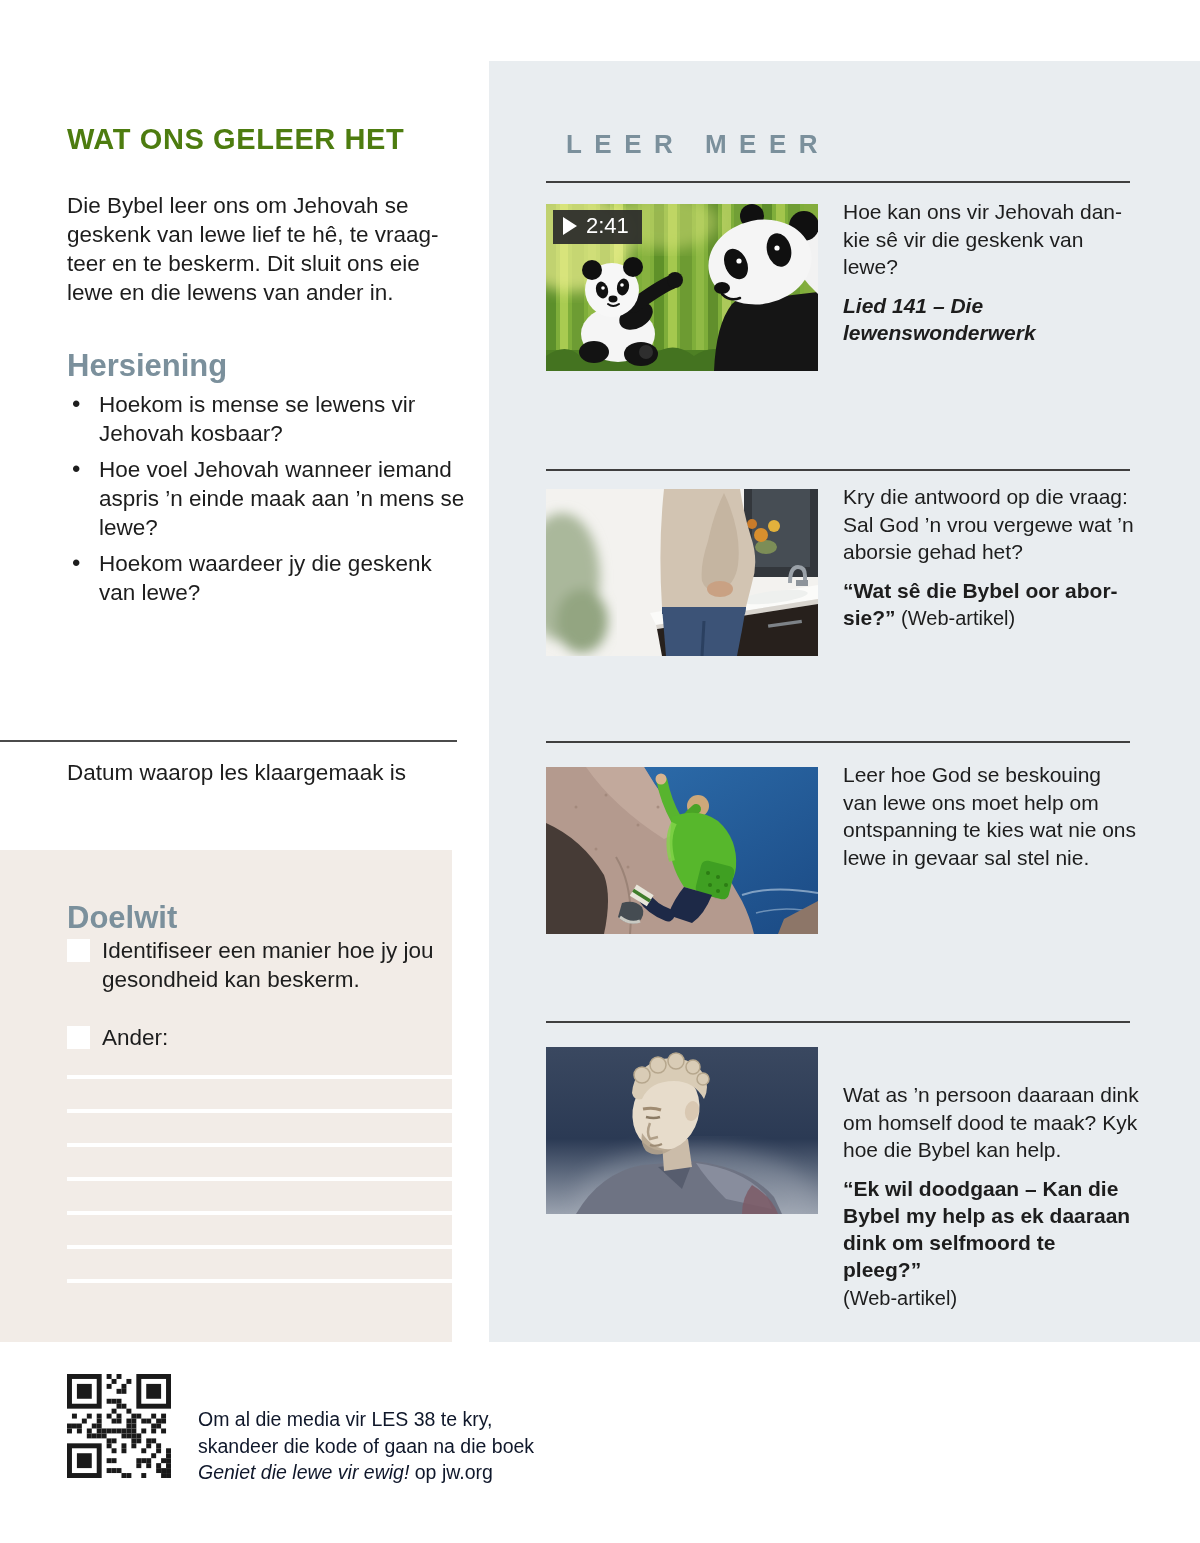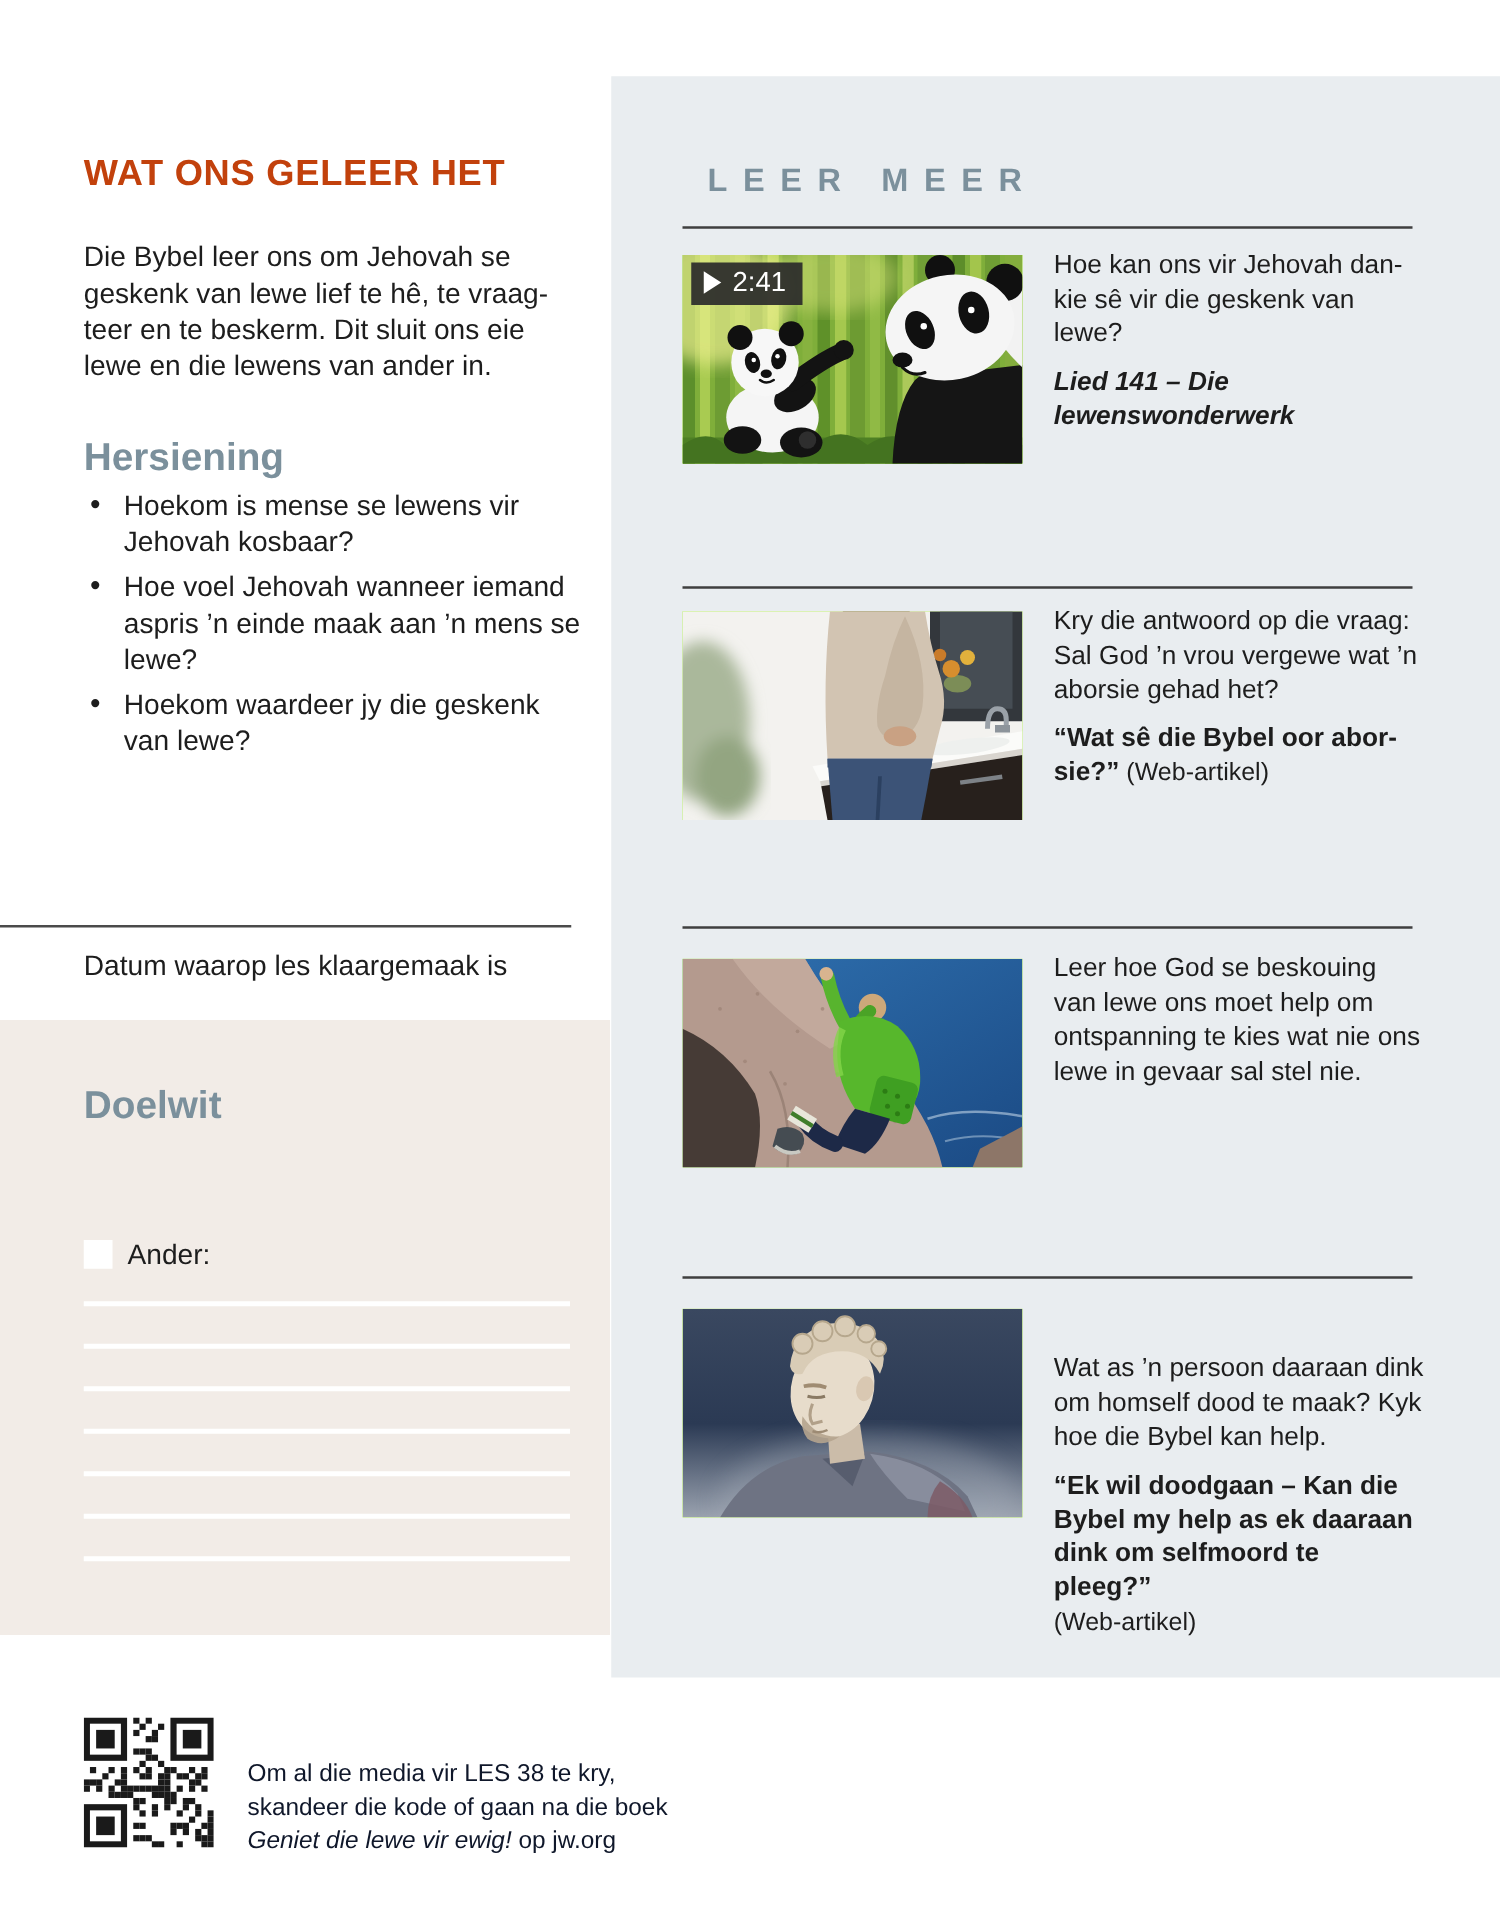--- a/index.html
+++ b/index.html
@@ -1,30 +1,30 @@
 <!DOCTYPE html>
 <html lang="af"><head>
 <meta charset="utf-8">
 <style>
   html,body{margin:0;padding:0;background:#ffffff;}
   .page{position:relative;width:1200px;height:1543px;background:#ffffff;overflow:hidden;
         font-family:"Liberation Sans",sans-serif;color:#1d1d1d;}
   .abs{position:absolute;}
 
   
-  .ws-title{left:67px;top:104px;font-size:29px;font-weight:700;letter-spacing:.6px;color:#c2410c;}
+  .ws-title{left:67px;top:104px;font-size:29px;font-weight:700;letter-spacing:.6px;color:#4d7c0f;}
   .intro{left:67px;top:168px;width:402px;font-size:22.5px;line-height:29px;}
   .review-title{left:67px;top:322px;font-size:31px;font-weight:700;color:#7B909C;}
   .bullets{left:67px;top:390px;width:402px;margin:0;padding:0;list-style:none;}
   .bullets li{position:relative;padding-left:32px;margin-bottom:7px;font-size:22.5px;line-height:29px;}
   .bullets li::before{content:"\2022";position:absolute;left:5px;top:-1px;font-size:24px;}
   .rule-datum{left:0;top:740px;width:457px;height:2px;background:#4b4b4b;}
   .datum{left:67px;top:760px;font-size:22.5px;}
 
-  .goal{left:0;top:816px;width:452px;height:492px;background:#F2ECE7;padding-left:36px;}
+  .goal{left:0;top:850px;width:452px;height:492px;background:#F2ECE7;}
   .goal-title{left:67px;top:24px;font-size:31px;font-weight:700;color:#7B909C;}
   .goal-opt{position:absolute;left:67px;width:372px;display:flex;gap:12px;}
   .chk{flex:0 0 23px;height:23px;background:#ffffff;margin-top:3px;}
   .goal-opt-text{font-size:22.5px;line-height:29px;}
   .write-line{position:absolute;left:67px;width:389px;height:4px;background:#ffffff;}
 
   
   .qr{left:67px;top:1374px;width:104px;height:104px;}
   .qr-caption{left:198px;top:1406px;font-size:19.5px;line-height:26.5px;color:#0f172a;}
 
@@ -60,20 +60,24 @@
     <li>Hoe voel Jehovah wanneer iemand aspris ’n einde maak aan ’n mens se lewe?</li>
     <li>Hoekom waardeer jy die geskenk van lewe?</li>
   </ul>
 
   <div class="abs rule-datum"></div>
   <div class="abs datum">Datum waarop les klaargemaak is</div>
 
   <div class="abs goal">
     <h2 class="abs goal-title">Doelwit</h2>
 
+    <div class="goal-opt" style="top:86px;">
+      <span class="chk"></span>
+      <span class="goal-opt-text">Identifiseer een manier hoe jy jou gesondheid kan beskerm.</span>
+    </div>
     <div class="goal-opt" style="top:173px;">
       <span class="chk"></span>
       <span class="goal-opt-text">Ander:</span>
     </div>
 
     <div class="write-line" style="top:225px;"></div>
     <div class="write-line" style="top:259px;"></div>
     <div class="write-line" style="top:293px;"></div>
     <div class="write-line" style="top:327px;"></div>
     <div class="write-line" style="top:361px;"></div>

